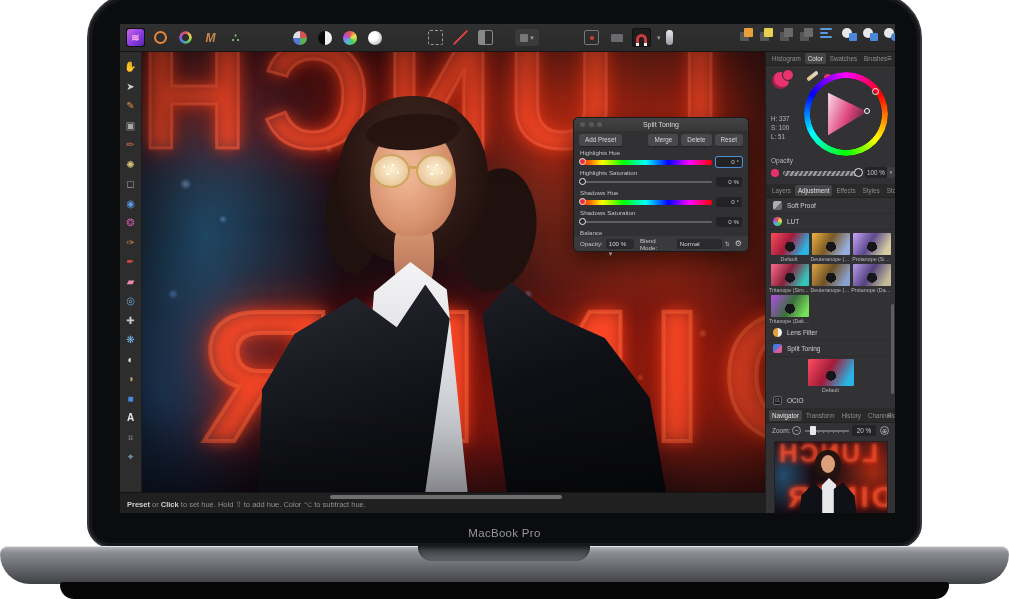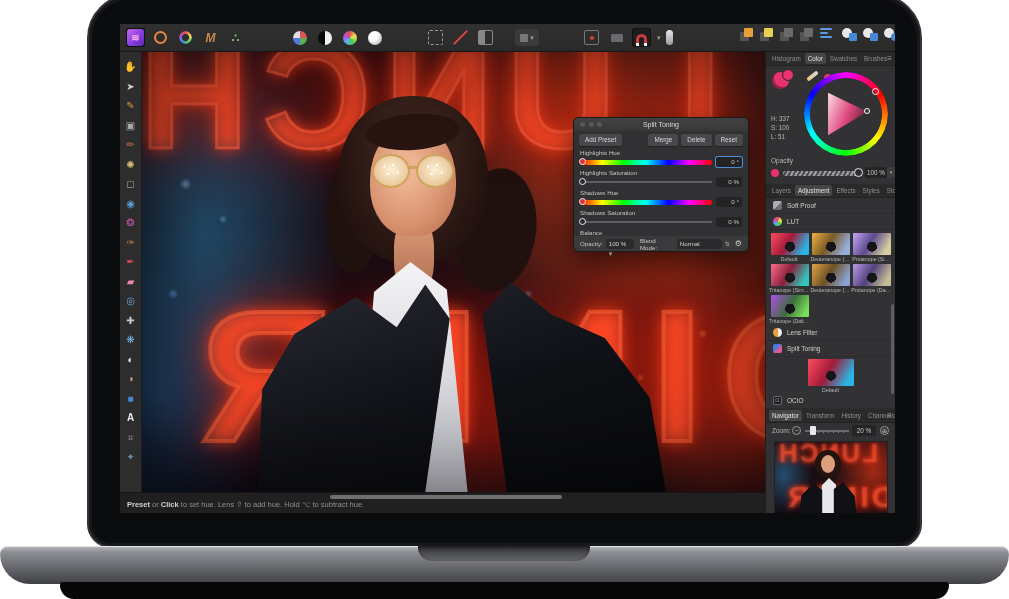--- a/index.html
+++ b/index.html
@@ -515,21 +515,21 @@
           <span class="d-spacer"></span>
           <span>Blend Mode:</span>
           <span class="d-box" style="width:46px;"><span>Normal</span></span>
           <span class="stepper">⇅</span>
           <span class="d-gear">⚙</span>
         </div>
       </div>
 
       <div class="statusbar">
         <span class="hscroll"></span>
-        <span class="txt"><b>Preset</b><span> or </span><b>Click</b><span> to set hue. Lens ⇧ to add hue. Hold ⌥ to subtract hue.</span></span>
+        <span class="txt"><b>Preset</b><span> or </span><b>Click</b><span> to set hue. Hold ⇧ to add hue. Color ⌥ to subtract hue.</span></span>
       </div>
 
       <div class="rightcol">
 
         <div>
           <div class="tabbar">
             <span class="tab">Histogram</span>
             <span class="tab active">Color</span>
             <span class="tab">Swatches</span>
             <span class="tab">Brushes</span>
@@ -651,18 +651,19 @@
               <div class="nt-face"></div>
               <div class="nt-shirt"></div>
               <div class="nt-jacket"></div>
             </div>
           </div>
         </div>
 
       </div>
     </div>
 
+    <div class="device-label">MacBook Pro</div>
   </div>
 
   <div class="base"></div>
   <div class="base-notch"></div>
   <div class="floor-shadow"></div>
 </div>
 
 </body></html>

